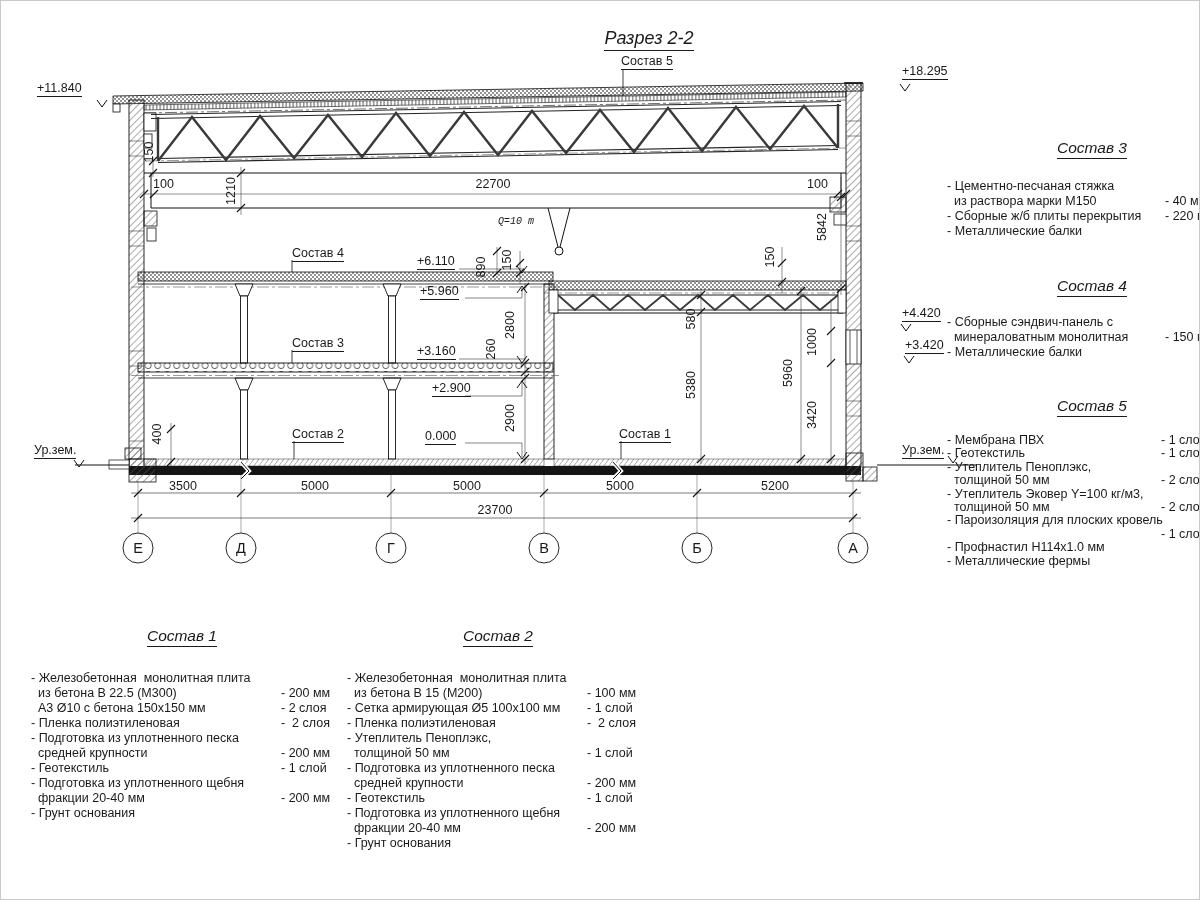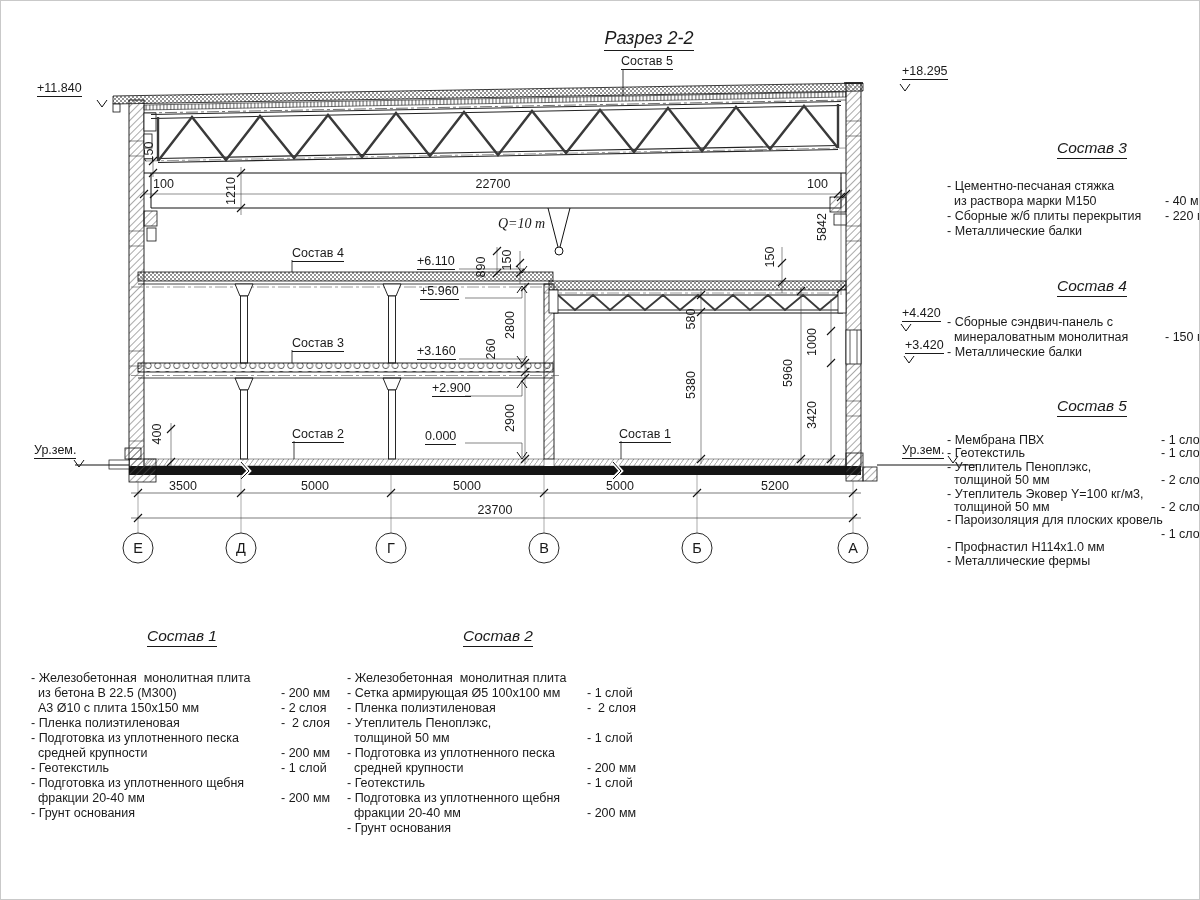--- a/index.html
+++ b/index.html
@@ -5,21 +5,21 @@
 *{margin:0;padding:0;box-sizing:border-box}
 html,body{width:1200px;height:900px;background:#fff;font-family:"Liberation Sans",sans-serif;color:#1a1a1a}
 .page{position:relative;width:1200px;height:900px;background:#fff;border:1px solid #c9c9c9;overflow:hidden}
 svg.draw{position:absolute;left:0;top:0}
 .lbl{position:absolute;font-size:12.5px;line-height:1.05;white-space:nowrap;color:#1a1a1a}
 .u{border-bottom:1.2px solid #1a1a1a;padding-bottom:1px}
 .vdim{transform:translate(-50%,-50%) rotate(-90deg);transform-origin:center}
 .c{transform:translateX(-50%)}
 .title{position:absolute;left:566px;top:27px;width:164px;text-align:center;font-size:18px;font-style:italic}
 .title span{border-bottom:1.3px solid #1a1a1a;padding-bottom:2px}
-.serif-i{font-family:Liberation Serif, serif;font-style:italic;font-size:14px}
+.serif-i{font-family:Liberation Mono, monospace;font-style:italic;font-size:10px}
 .axl{position:absolute;width:30px;text-align:center;font-size:14.5px;top:539px}
 .comp{position:absolute}
 .comp-title{text-align:center;font-size:15.5px;font-style:italic;font-weight:400}
 .comp-title span{border-bottom:1.2px solid #1a1a1a;padding-bottom:2px}
 .comp-lines{margin-top:26px;font-size:12.5px}
 .comp-line{position:relative;height:15px}
 .comp-line span{white-space:pre}
 .cv{position:absolute;left:var(--voff);top:0}
 .c3 .comp-lines{margin-top:22px}
 .c4 .comp-lines{margin-top:20px}
@@ -359,21 +359,21 @@
 
   <div class="comp-line">
       <span class="ct">- Железобетонная  монолитная плита</span>
       <span class="cv"></span>
     </div>
         <div class="comp-line">
       <span class="ct">  из бетона В 22.5 (М300)</span>
       <span class="cv">- 200 мм</span>
     </div>
         <div class="comp-line">
-      <span class="ct">  А3 Ø10 с плита 150х150 мм</span>
+      <span class="ct">  А3 Ø10 с бетона 150х150 мм</span>
       <span class="cv">- 2 слоя</span>
     </div>
         <div class="comp-line">
       <span class="ct">- Пленка полиэтиленовая</span>
       <span class="cv">-  2 слоя</span>
     </div>
         <div class="comp-line">
       <span class="ct">- Подготовка из уплотненного песка</span>
       <span class="cv"></span>
     </div>
@@ -402,20 +402,24 @@
 
 <section class="comp c2" style="left:346px;top:626px;width:302px;--voff:240px">
   <div class="comp-title"><span>Состав 2</span></div>
   <div class="comp-lines">
 
   <div class="comp-line">
       <span class="ct">- Железобетонная  монолитная плита</span>
       <span class="cv"></span>
     </div>
         <div class="comp-line">
+      <span class="ct">  из бетона В 15 (М200)</span>
+      <span class="cv">- 100 мм</span>
+    </div>
+        <div class="comp-line">
       <span class="ct">- Сетка армирующая Ø5 100х100 мм</span>
       <span class="cv">- 1 слой</span>
     </div>
         <div class="comp-line">
       <span class="ct">- Пленка полиэтиленовая</span>
       <span class="cv">-  2 слоя</span>
     </div>
         <div class="comp-line">
       <span class="ct">- Утеплитель Пеноплэкс,</span>
       <span class="cv"></span>

